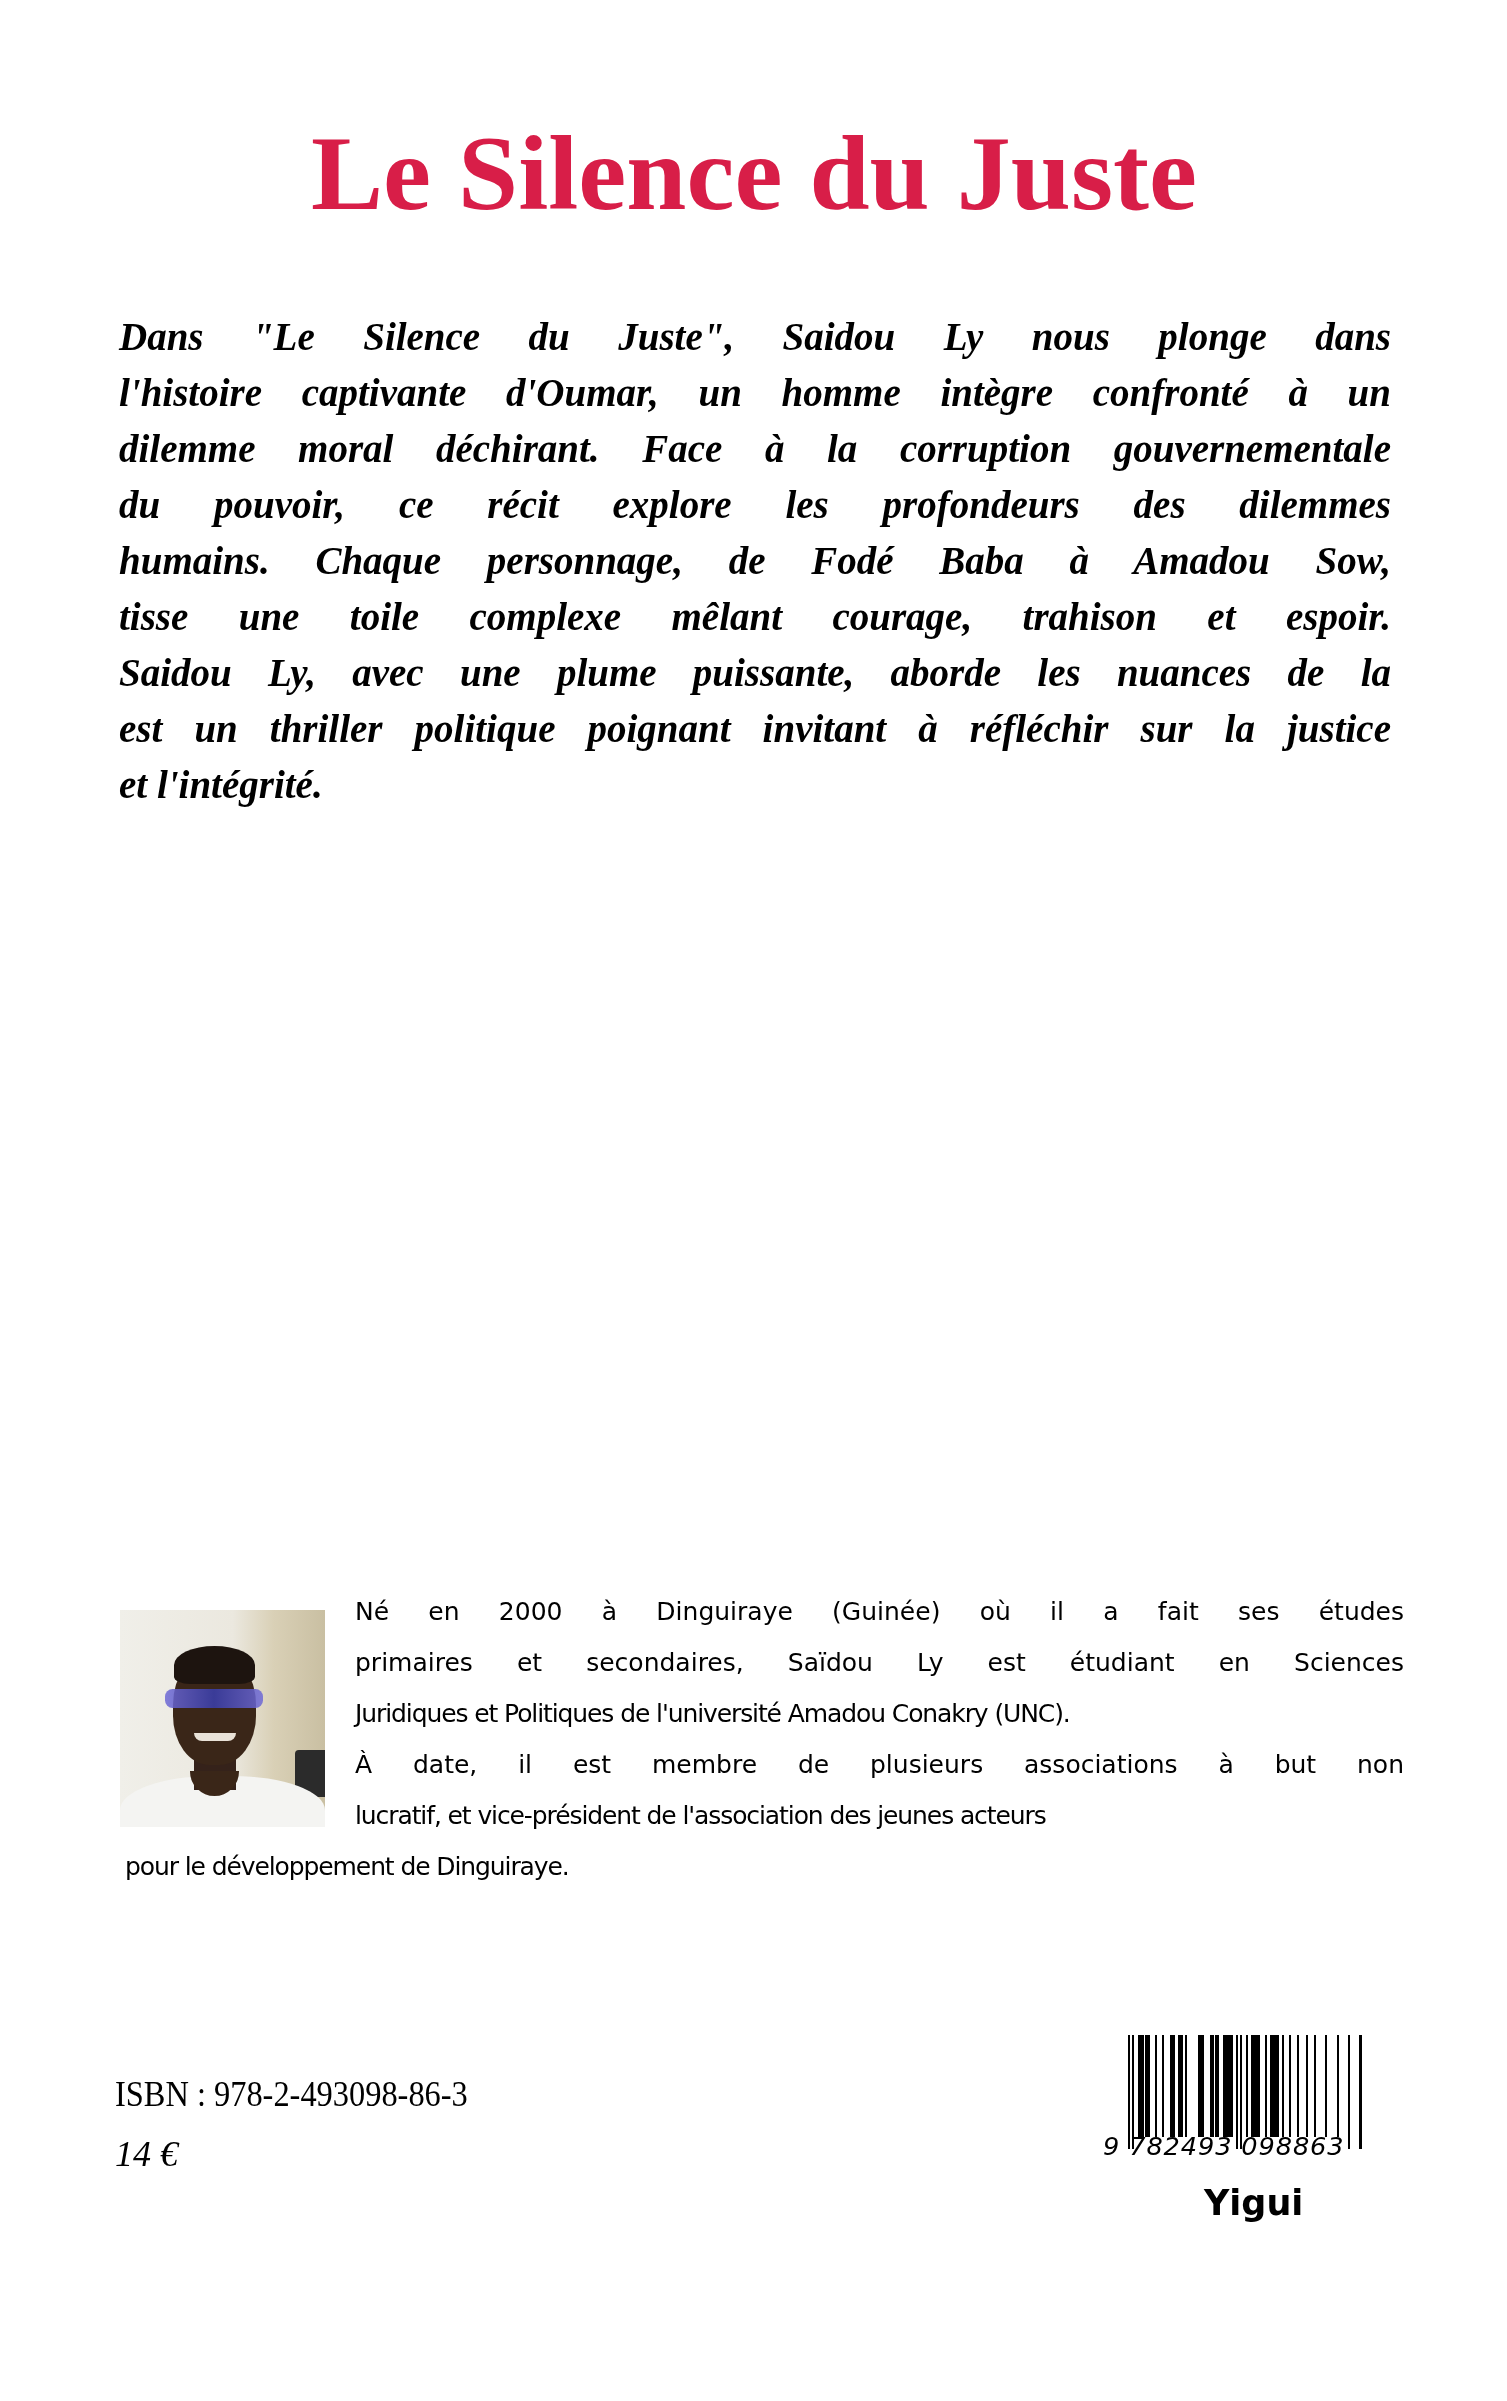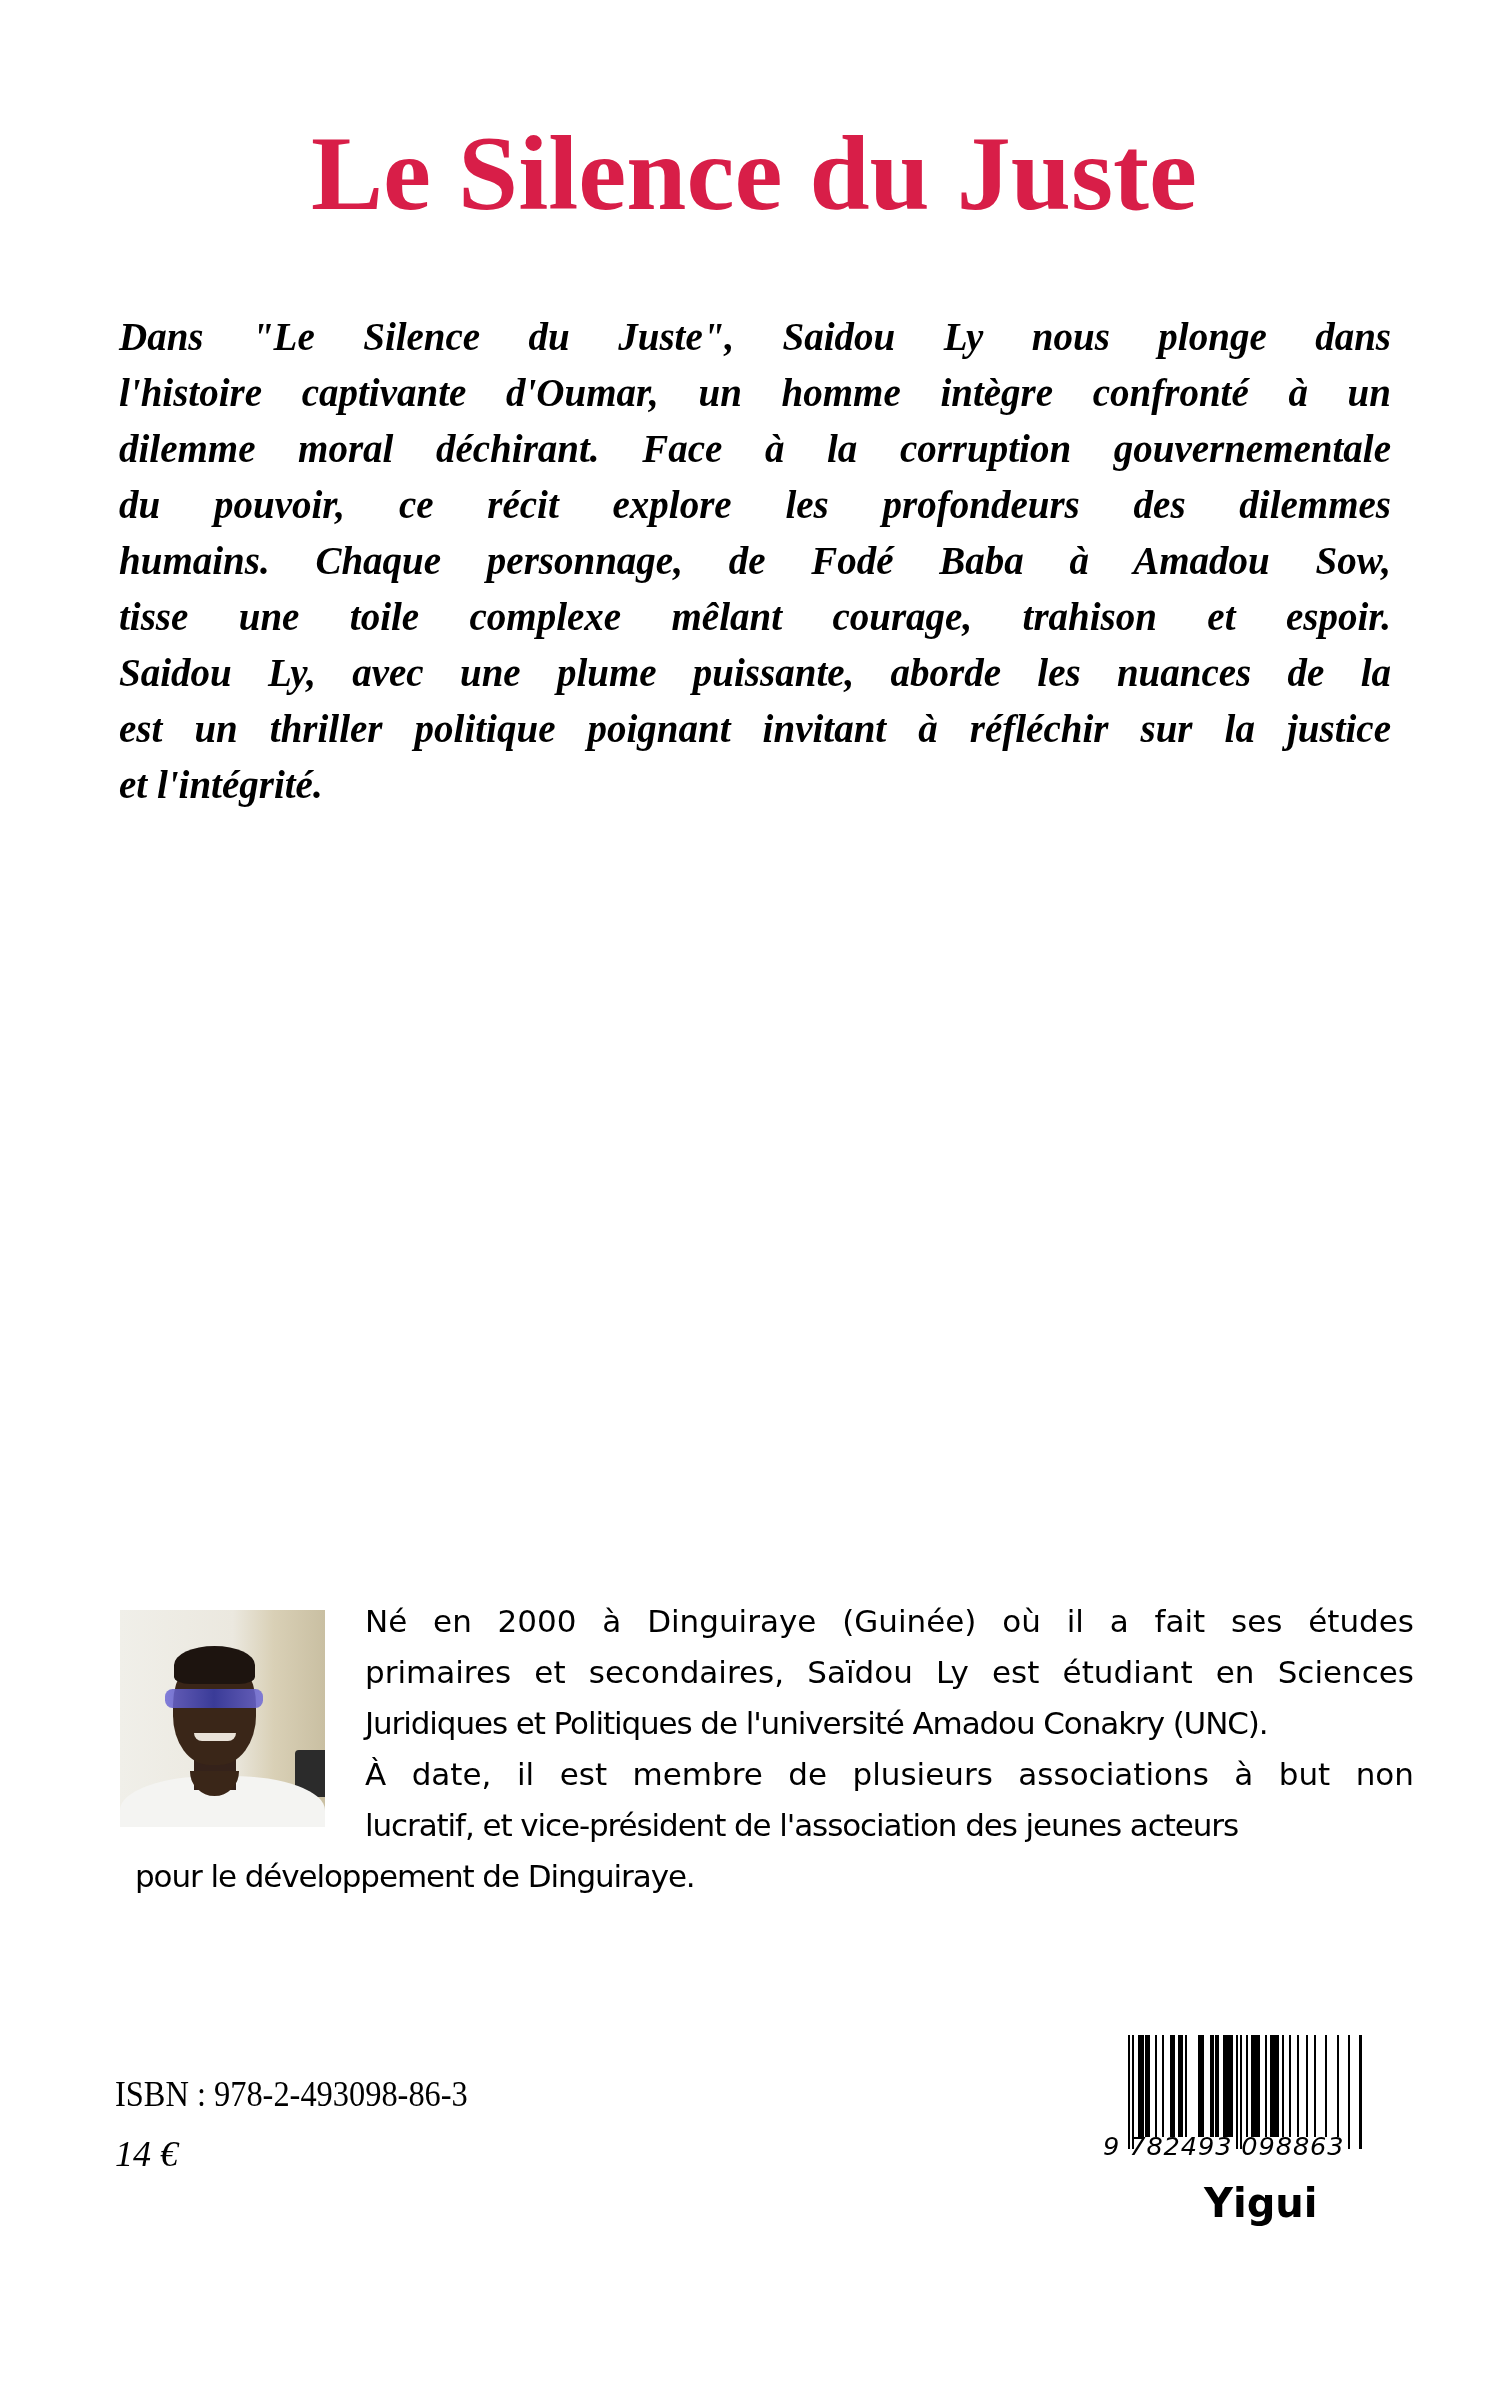--- a/index.html
+++ b/index.html
@@ -26,21 +26,21 @@
   .photo .hair { position: absolute; left: 54px; top: 36px; width: 81px; height: 38px; background: #1d140f; border-radius: 50% 50% 20% 20%; }
   .photo .glasses { position: absolute; left: 45px; top: 79px; width: 98px; height: 19px; background: linear-gradient(90deg,#6f6ad6,#3a3fae,#6f6ad6); border-radius: 7.6px; opacity: .85; }
   .photo .smile { position: absolute; left: 74px; top: 123px; width: 42px; height: 7.6px; background: #e9e2d8; border-radius: 0 0 9.5px 9.5px; }
   .photo .neck { position: absolute; left: 74px; top: 142px; width: 42px; height: 38px; background: #35221a; }
   .photo .shirt { position: absolute; left: 0px; top: 166px; width: 205px; height: 76px; background: #f4f4f2; border-radius: 45% 45% 0 0; }
   .photo .shirt-collar { position: absolute; left: 70px; top: 161px; width: 49px; height: 24.6px; background: #3a2618; border-radius: 0 0 24.6px 24.6px; }
   .photo .bg-obj { position: absolute; right: 0; top: 140px; width: 30px; height: 47px; background: #2b2b2b; border-radius: 3.8px 0 0 3.8px; }
   .bio {
     position: absolute; left: 119px; top: 1580px; width: 1279px;
     font-family: "DejaVu Sans", "Liberation Sans", sans-serif;
-    font-size: 31px; line-height: 51px; margin: 16px; transform-origin: left top;
+    font-size: 25px; line-height: 51px; margin: 6px; transform-origin: left top;
   }
   .bio .line { display: block; white-space: nowrap; }
   .bio .indent { padding-left: 230px; }
   .bio .j { text-align: justify; text-align-last: justify; }
   .bio .condensed { letter-spacing: -1.1px; }
   .isbn {
     position: absolute; left: 115px; top: 2073px;
     font-family: "Liberation Serif", serif; font-size: 36px; line-height: 42px;
     transform: scaleX(0.9); transform-origin: left top;
   }
@@ -50,21 +50,21 @@
   }
   .barcode-wrap { position: absolute; left: 1117px; top: 2035px; width: 284px; }
   .barcode { position: relative; height: 102px; width: 284px; }
   .barcode .bar { position: absolute; top: 0; background: #000; }
   .barcode-digits {
     position: absolute; left: 0; top: 2131px; width: 284px;
     font-family: "DejaVu Sans", sans-serif; font-size: 25.6px; letter-spacing: 0.9px; white-space: nowrap; font-style: italic;
   }
   .publisher {
     position: absolute; left: 1204px; top: 2182px;
-    font-family: "DejaVu Sans", "Liberation Sans", sans-serif; font-weight: bold; font-size: 40px; line-height: 42px;
+    font-family: "DejaVu Sans", "Liberation Sans", sans-serif; font-weight: bold; font-size: 35px; line-height: 42px;
   }
 </style>
 </head>
 <body>
 
 <div class="title">Le Silence du Juste</div>
 
 <div class="synopsis">
   <span class="line">Dans "Le Silence du Juste", Saidou Ly nous plonge dans</span>
   <span class="line">l'histoire captivante d'Oumar, un homme intègre confronté à un</span>

